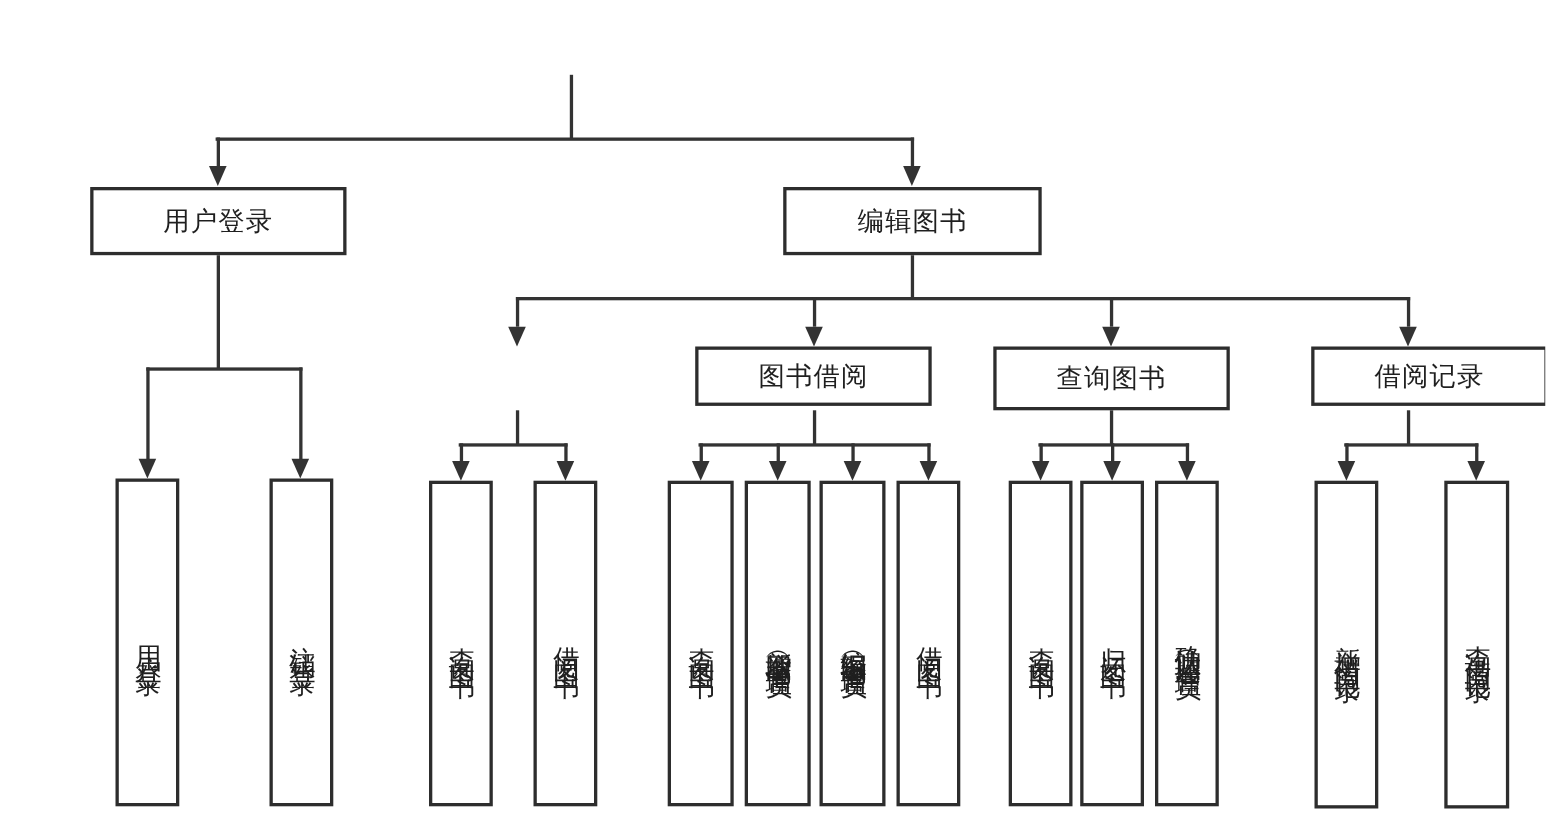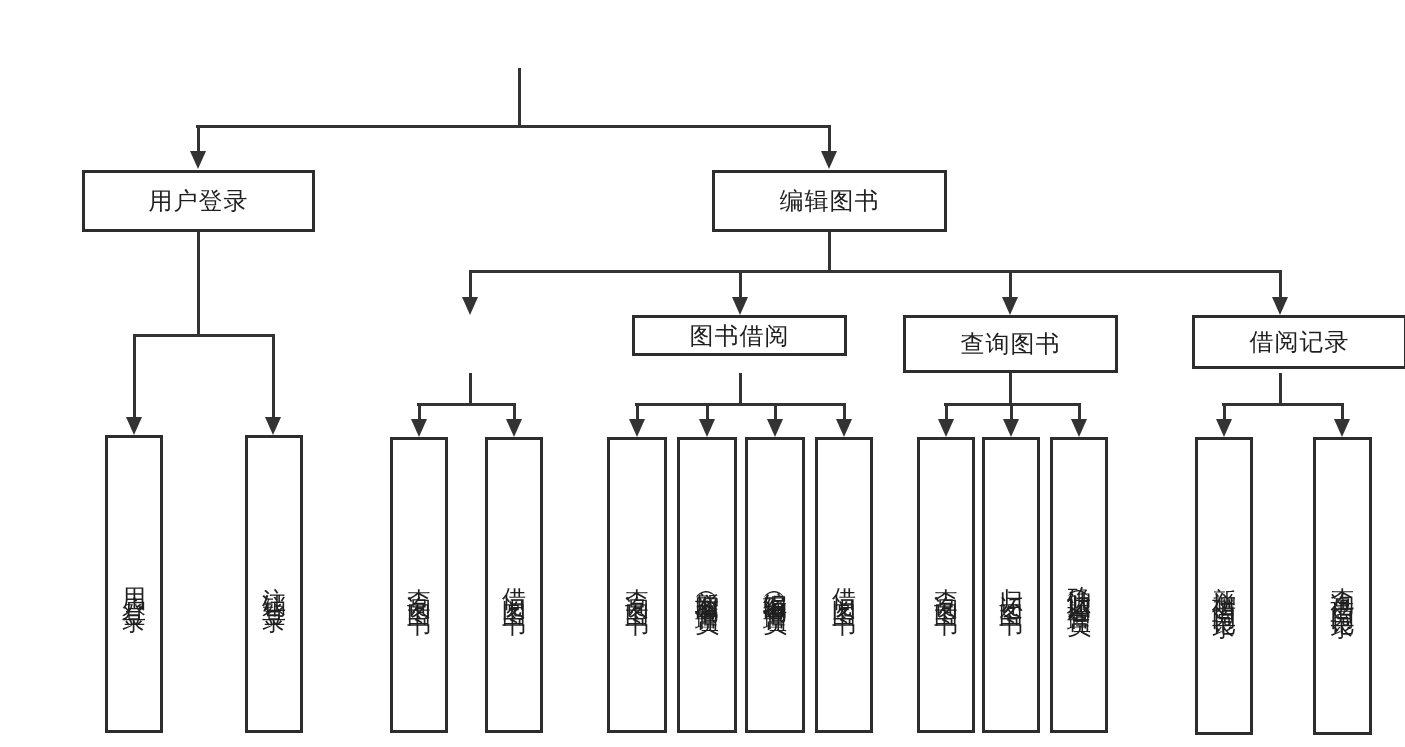--- a/index.html
+++ b/index.html
@@ -74,21 +74,21 @@
   <div class="hline" style="left:469px;top:270px;width:813px"></div>
   <div class="vline" style="left:468.5px;top:270px;height:27px"></div>
   <div class="arrow" style="left:462px;top:297px"></div>
   <div class="vline" style="left:738.5px;top:270px;height:27px"></div>
   <div class="arrow" style="left:732px;top:297px"></div>
   <div class="vline" style="left:1008.5px;top:270px;height:27px"></div>
   <div class="arrow" style="left:1002px;top:297px"></div>
   <div class="vline" style="left:1278.5px;top:270px;height:27px"></div>
   <div class="arrow" style="left:1272px;top:297px"></div>
 
-  <div class="box" style="left:632px;top:315px;width:215px;height:41px">
+  <div class="box" style="left:632px;top:315px;width:215px;height:54px">
     <span class="hlabel">图书借阅</span>
   </div>
   <div class="box" style="left:903px;top:315px;width:215px;height:58px">
     <span class="hlabel">查询图书</span>
   </div>
   <div class="box" style="left:1192px;top:315px;width:215px;height:54px">
     <span class="hlabel">借阅记录</span>
   </div>
 
   <div class="vline" style="left:469px;top:373px;height:32px"></div>

